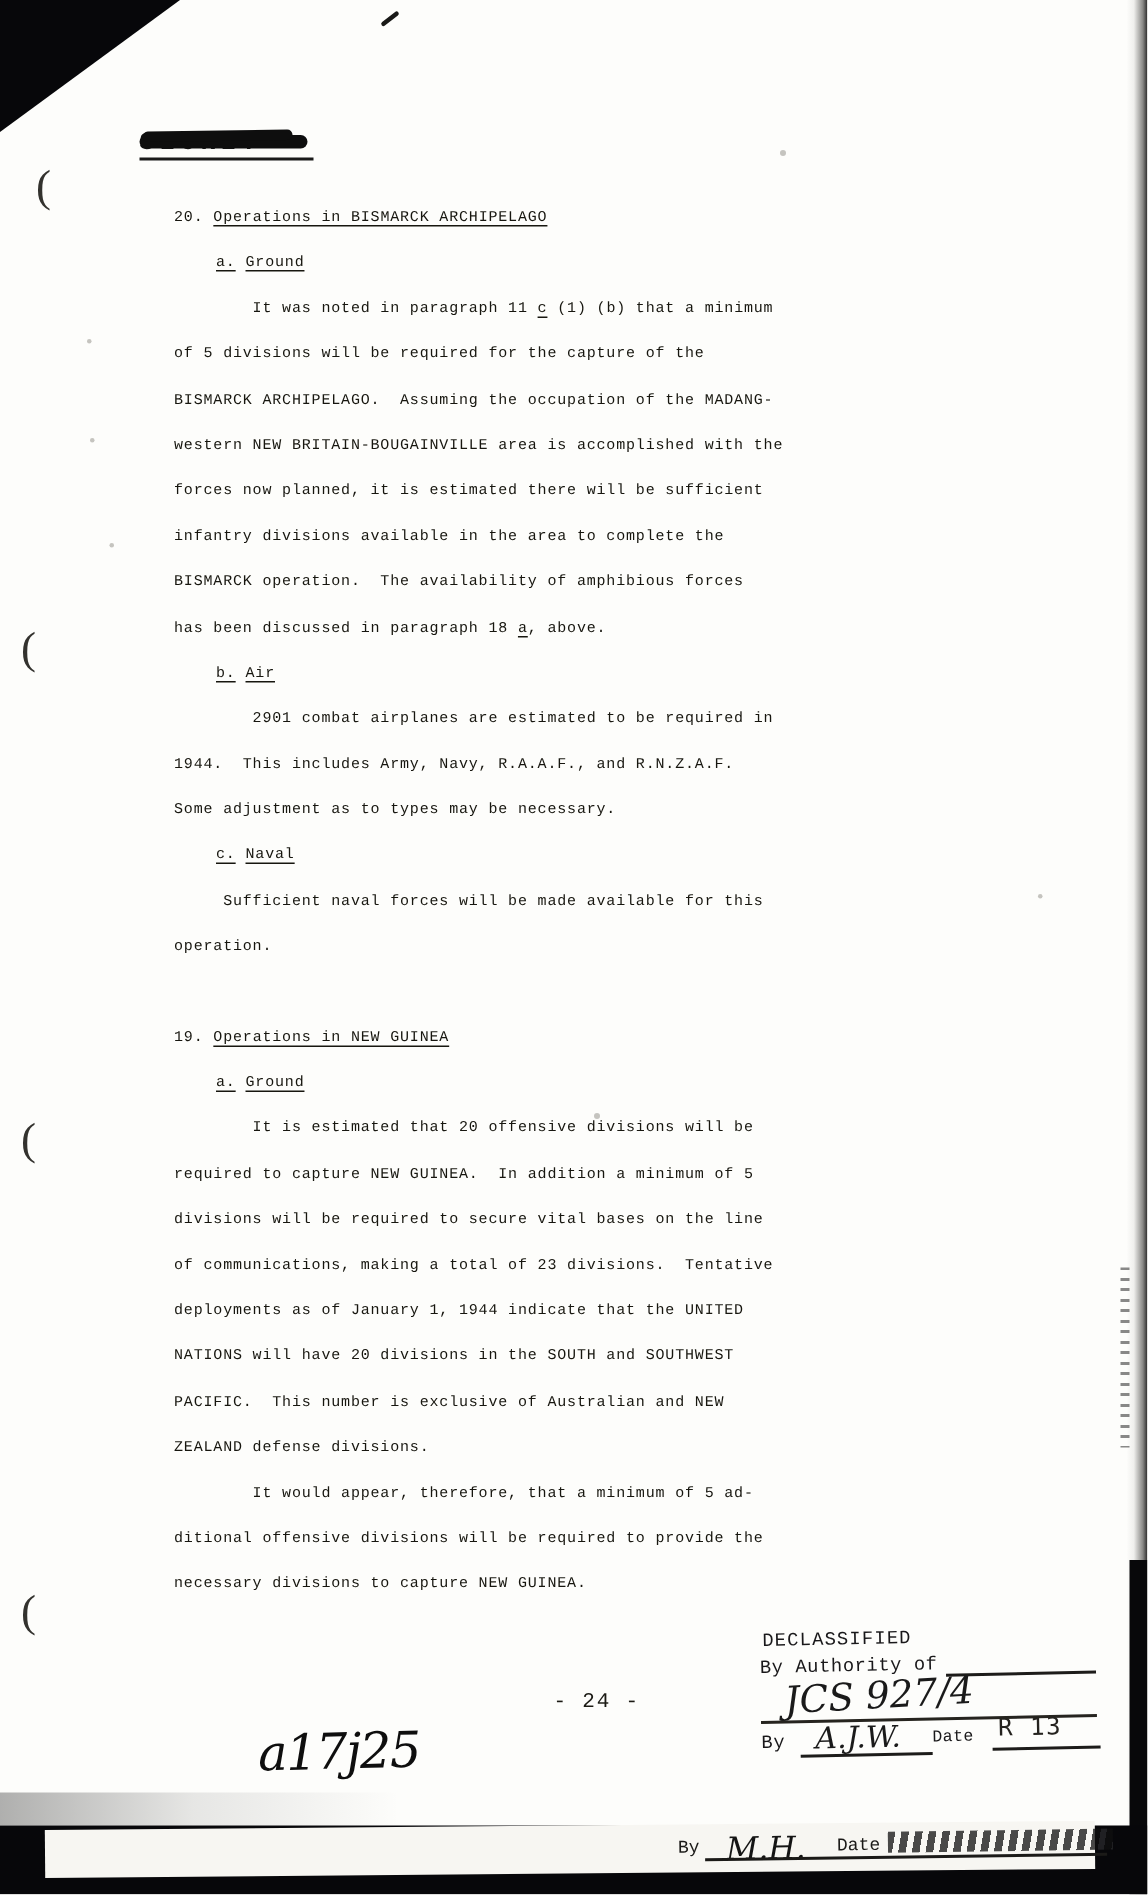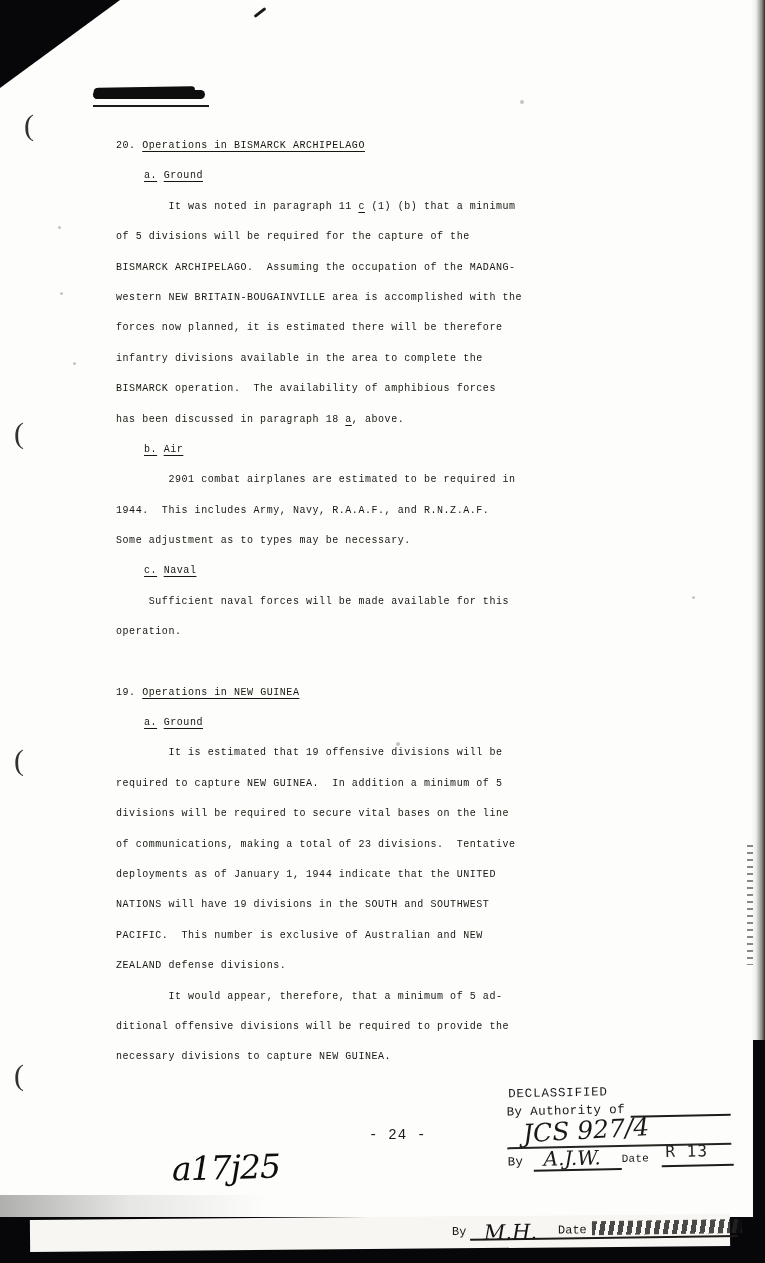--- a/index.html
+++ b/index.html
@@ -428,21 +428,21 @@
   <div class="body-text">
 
     <div class="line heading indent-num"><span>20.</span> <span class="ul">Operations in BISMARCK ARCHIPELAGO</span></div>
 
     <div class="line heading indent-sub"><span class="ul">a.</span> <span class="ul">Ground</span></div>
 
     <div class="line">        It was noted in paragraph 11 <span class="ul">c</span> (1) (b) that a minimum</div>
     <div class="line">of 5 divisions will be required for the capture of the</div>
     <div class="line">BISMARCK ARCHIPELAGO.  Assuming the occupation of the MADANG-</div>
     <div class="line">western NEW BRITAIN-BOUGAINVILLE area is accomplished with the</div>
-    <div class="line">forces now planned, it is estimated there will be therefore</div>
+    <div class="line">forces now planned, it is estimated there will be sufficient</div>
     <div class="line">infantry divisions available in the area to complete the</div>
     <div class="line">BISMARCK operation.  The availability of amphibious forces</div>
     <div class="line">has been discussed in paragraph 18 <span class="ul">a</span>, above.</div>
 
     <div class="line heading indent-sub"><span class="ul">b.</span> <span class="ul">Air</span></div>
 
     <div class="line">        2901 combat airplanes are estimated to be required in</div>
     <div class="line">1944.  This includes Army, Navy, R.A.A.F., and R.N.Z.A.F.</div>
     <div class="line">Some adjustment as to types may be necessary.</div>
 
@@ -450,26 +450,26 @@
 
     <div class="line">     Sufficient naval forces will be made available for this</div>
     <div class="line">operation.</div>
 
     <div class="gap-md"></div>
 
     <div class="line heading indent-num"><span>19.</span> <span class="ul">Operations in NEW GUINEA</span></div>
 
     <div class="line heading indent-sub"><span class="ul">a.</span> <span class="ul">Ground</span></div>
 
-    <div class="line">        It is estimated that 19 offensive divisions will be</div>
+    <div class="line">        It is estimated that 20 offensive divisions will be</div>
     <div class="line">required to capture NEW GUINEA.  In addition a minimum of 5</div>
     <div class="line">divisions will be required to secure vital bases on the line</div>
     <div class="line">of communications, making a total of 23 divisions.  Tentative</div>
     <div class="line">deployments as of January 1, 1944 indicate that the UNITED</div>
-    <div class="line">NATIONS will have 19 divisions in the SOUTH and SOUTHWEST</div>
+    <div class="line">NATIONS will have 20 divisions in the SOUTH and SOUTHWEST</div>
     <div class="line">PACIFIC.  This number is exclusive of Australian and NEW</div>
     <div class="line">ZEALAND defense divisions.</div>
     <div class="line">        It would appear, therefore, that a minimum of 5 ad-</div>
     <div class="line">ditional offensive divisions will be required to provide the</div>
     <div class="line">necessary divisions to capture NEW GUINEA.</div>
   </div>
 
   <div class="page-number">- 24 -</div>
 
   <div class="handwritten">a17j25</div>

